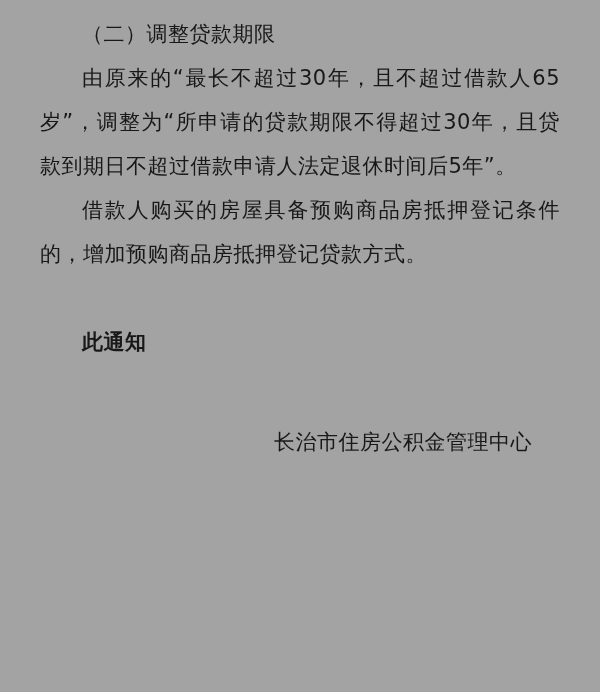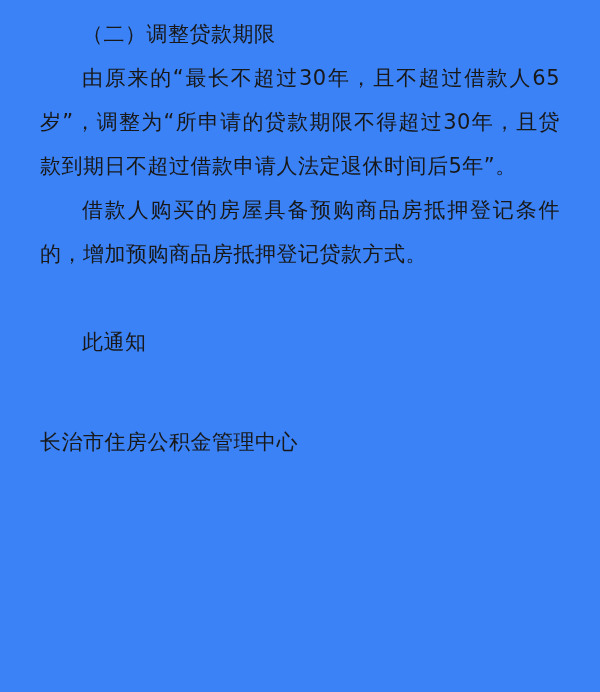--- a/index.html
+++ b/index.html
@@ -11,21 +11,21 @@
     width: 600px;
     height: 692px;
     font-family: "DejaVu Sans", "Liberation Sans", sans-serif;
     color: #1a1a1a;
     overflow: hidden;
   }
   .page {
     position: relative;
     width: 600px;
     height: 692px;
-    background: #3b82f6;
+    background: #a3a3a3;
     padding: 0;
     box-sizing: border-box;
   }
   .body-text {
     padding: 12px 40px 0 40px;
     box-sizing: border-box;
   }
   .para {
     font-size: 21px;
     line-height: 44px;
@@ -37,22 +37,24 @@
   }
   .indent {
     text-indent: 42px;
   }
   .heading {
     text-indent: 42px;
   }
   .closing {
     text-indent: 42px;
     margin-top: 44px;
+    font-weight: bold;
   }
   .signature {
+    text-align: right;
     font-size: 21px;
     line-height: 44px;
     letter-spacing: 0.5px;
     margin: 0;
     padding-right: 28px;
     color: #181818;
   }
   .sig-block {
     margin-top: 56px;
   }

